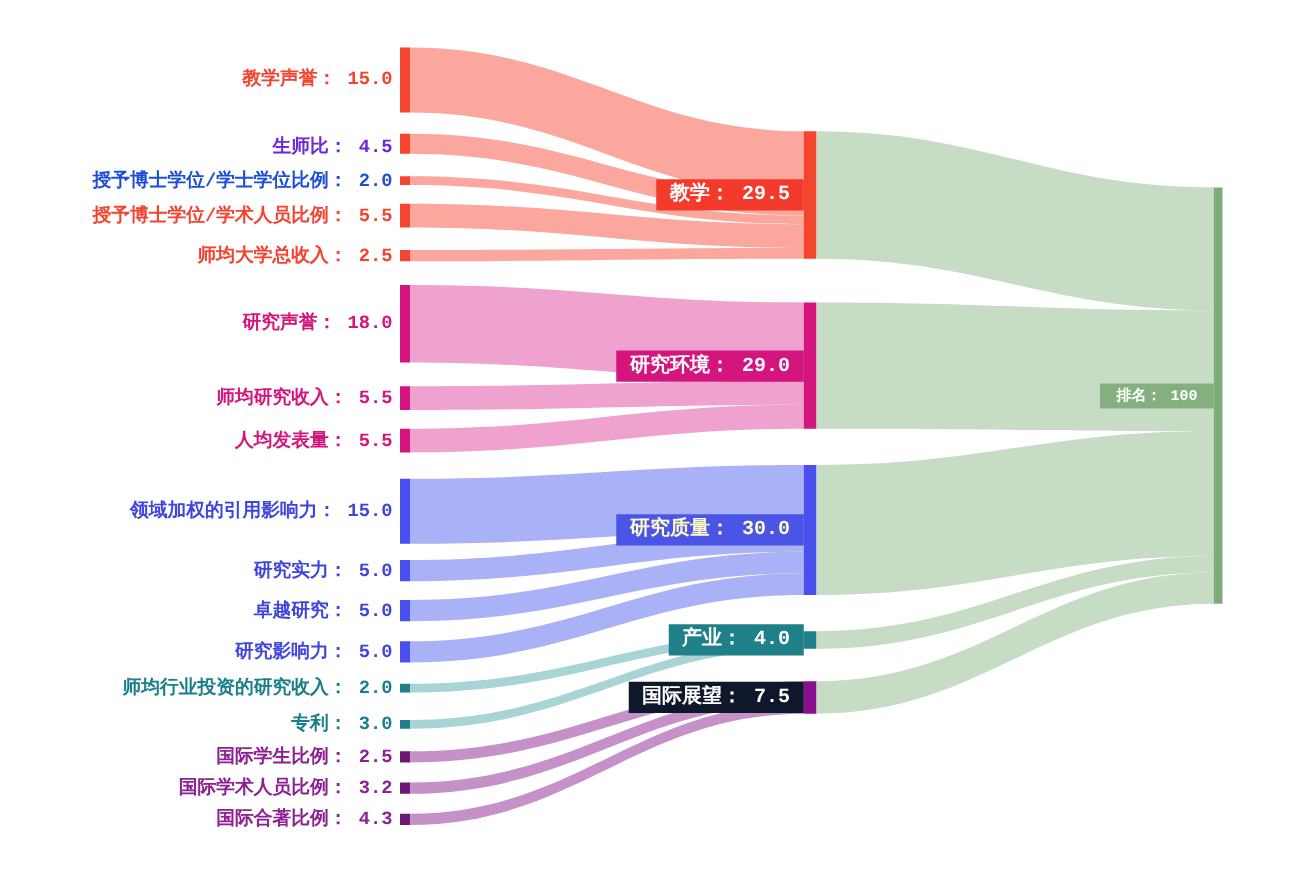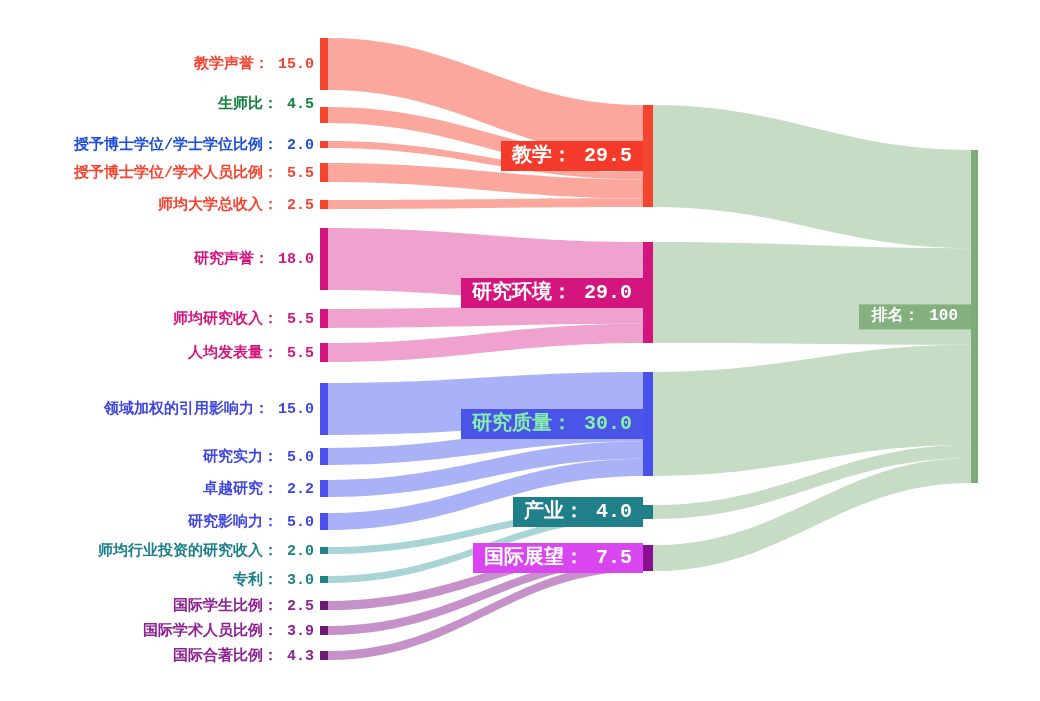--- a/index.html
+++ b/index.html
@@ -18,32 +18,32 @@
     font-size:15px;
     font-weight:bold;
     white-space:nowrap;
     line-height:1;
   }
   .cat-box{
     position:absolute;
     right:397px;
     transform:translateY(-50%);
     color:#ffffff;
-    font-size:20px;
+    font-size:16px;
     font-weight:bold;
     white-space:nowrap;
     padding:3px 11px;
     line-height:1.2;
   }
   .target-box{
     position:absolute;
     right:69px;
     transform:translateY(-50%);
     color:#ffffff;
-    font-size:16px;
+    font-size:12px;
     font-weight:bold;
     white-space:nowrap;
     padding:3px 13px;
     line-height:1.2;
   }
 </style>
 </head>
 <body>
 
 <div id="stage">
@@ -89,36 +89,36 @@
       <rect x="320" y="576" width="8" height="7" fill="#20808a"></rect>
       <rect x="643" y="505" width="10" height="14" fill="#20808a"></rect>
       <rect x="320" y="601" width="8" height="9" fill="#6d1a75"></rect>
       <rect x="320" y="626" width="8" height="9" fill="#6d1a75"></rect>
       <rect x="320" y="651" width="8" height="9" fill="#6d1a75"></rect>
       <rect x="643" y="545" width="10" height="26" fill="#8a0f90"></rect>
       <rect x="971" y="150" width="7" height="333" fill="#7dac79"></rect>
     </svg>
   <div id="labels">
       <div class="src-label" style="top: 64px; color: rgb(244, 67, 46);">教学声誉： 15.0</div>
-      <div class="src-label" style="top: 104px; color: #15803d;">生师比： 4.5</div>
+      <div class="src-label" style="top: 118px; color: #6d28d9;">生师比： 4.5</div>
       <div class="src-label" style="top: 144.5px; color: #1d4ed8;">授予博士学位/学士学位比例： 2.0</div>
       <div class="src-label" style="top: 172.5px; color: rgb(244, 67, 46);">授予博士学位/学术人员比例： 5.5</div>
       <div class="src-label" style="top: 204.5px; color: rgb(244, 67, 46);">师均大学总收入： 2.5</div>
       <div class="cat-box" style="top: 156px; color: rgb(255, 255, 255); background: rgb(244, 58, 42);">教学：  29.5</div>
       <div class="src-label" style="top: 259px; color: rgb(212, 21, 125);">研究声誉： 18.0</div>
       <div class="src-label" style="top: 318.5px; color: rgb(212, 21, 125);">师均研究收入： 5.5</div>
       <div class="src-label" style="top: 352.5px; color: rgb(212, 21, 125);">人均发表量： 5.5</div>
       <div class="cat-box" style="top: 292.5px; color: rgb(255, 255, 255); background: rgb(212, 21, 125);">研究环境：  29.0</div>
       <div class="src-label" style="top: 409px; color: rgb(64, 70, 221);">领域加权的引用影响力： 15.0</div>
       <div class="src-label" style="top: 456.5px; color: rgb(64, 70, 221);">研究实力： 5.0</div>
-      <div class="src-label" style="top: 488.5px; color: rgb(64, 70, 221);">卓越研究： 2.2</div>
+      <div class="src-label" style="top: 488.5px; color: rgb(64, 70, 221);">卓越研究： 5.0</div>
       <div class="src-label" style="top: 521.5px; color: rgb(64, 70, 221);">研究影响力： 5.0</div>
-      <div class="cat-box" style="top: 424px; color: #86efac; background: rgb(74, 85, 232);">研究质量：  30.0</div>
+      <div class="cat-box" style="top: 424px; color: #fef9c3; background: rgb(74, 85, 232);">研究质量：  30.0</div>
       <div class="src-label" style="top: 550.5px; color: rgb(26, 127, 138);">师均行业投资的研究收入： 2.0</div>
       <div class="src-label" style="top: 579.5px; color: rgb(26, 127, 138);">专利： 3.0</div>
       <div class="cat-box" style="top: 512px; color: rgb(255, 255, 255); background: rgb(32, 128, 138); text-align: right;">产业：  4.0</div>
       <div class="src-label" style="top: 605.5px; color: rgb(141, 32, 147);">国际学生比例： 2.5</div>
-      <div class="src-label" style="top: 630.5px; color: rgb(141, 32, 147);">国际学术人员比例： 3.9</div>
+      <div class="src-label" style="top: 630.5px; color: rgb(141, 32, 147);">国际学术人员比例： 3.2</div>
       <div class="src-label" style="top: 655.5px; color: rgb(141, 32, 147);">国际合著比例： 4.3</div>
-      <div class="cat-box" style="top: 558px; color: rgb(255, 255, 255); background: #d946ef;">国际展望：  7.5</div>
+      <div class="cat-box" style="top: 558px; color: rgb(255, 255, 255); background: #0f172a;">国际展望：  7.5</div>
       <div class="target-box" style="top: 316.5px; color: rgb(255, 255, 255); background: rgb(132, 176, 127);">排名：  100</div>
     </div>
 </div>
 
 </body></html>

